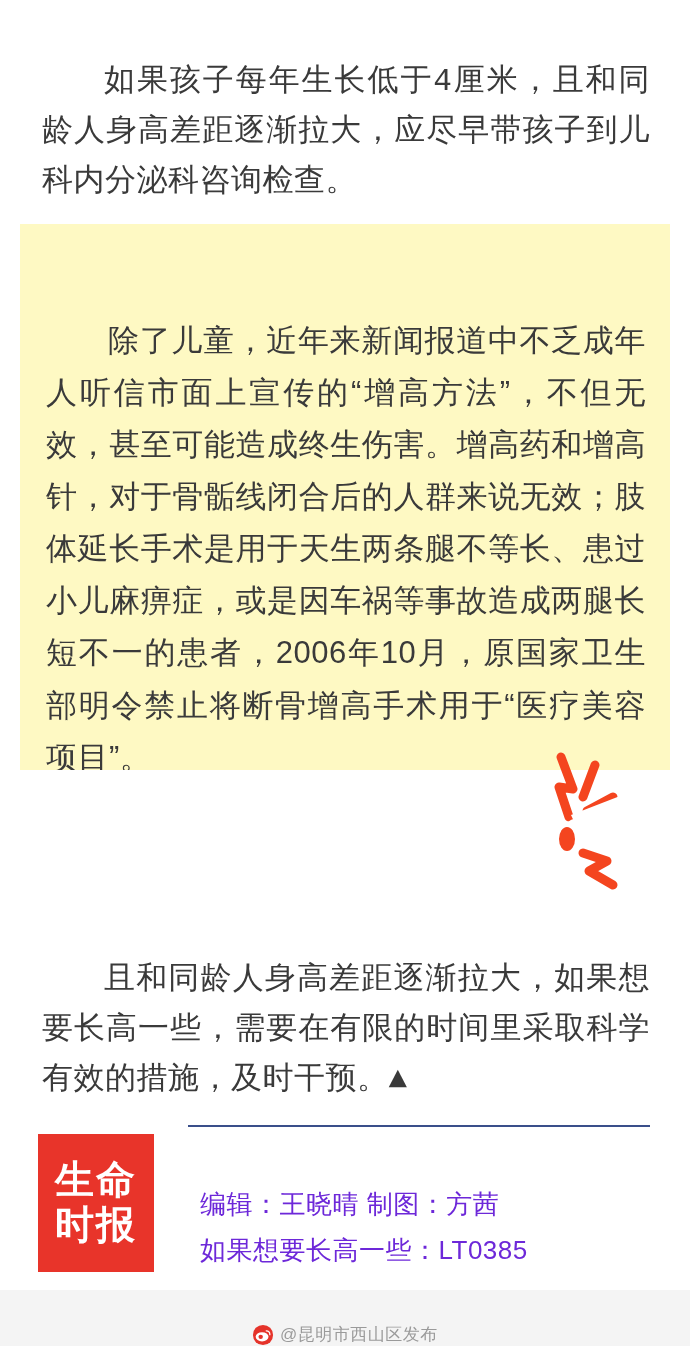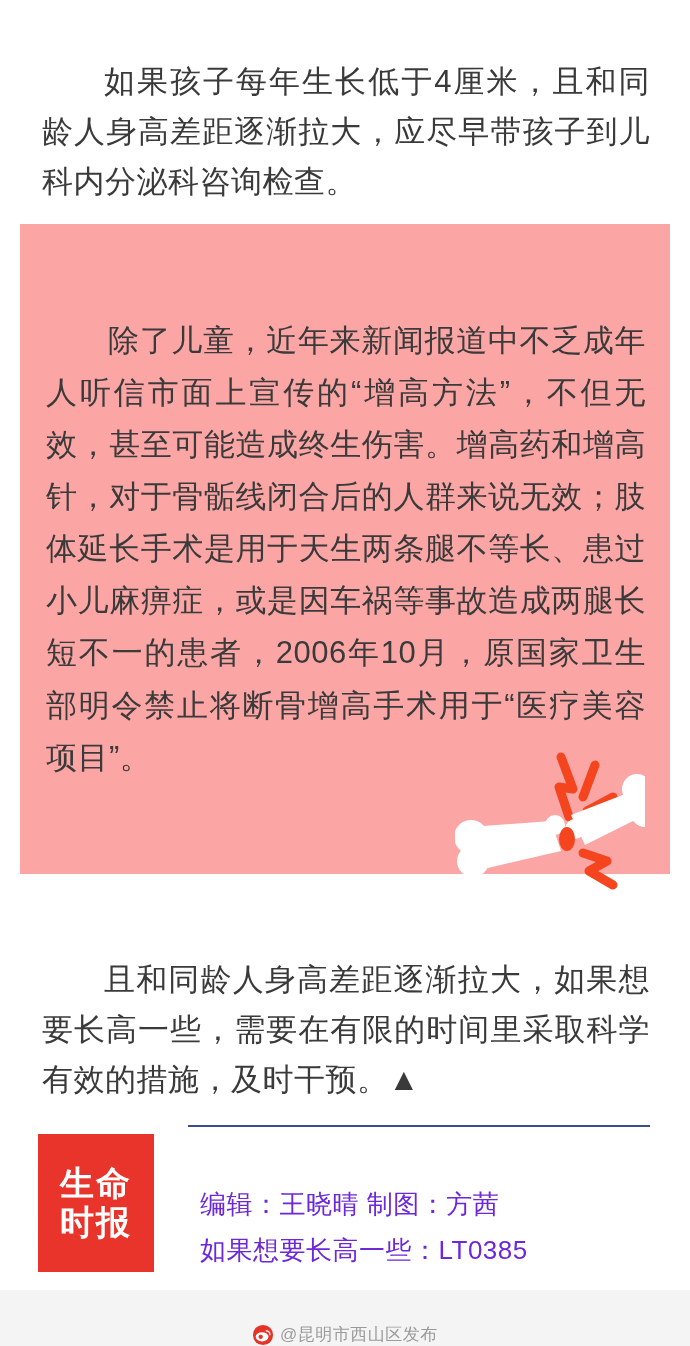--- a/index.html
+++ b/index.html
@@ -23,37 +23,38 @@
   }
 
   
   .para {
     color: #3a3a3a;
     font-size: 31px;
     line-height: 1.62;
     letter-spacing: 0.5px;
     text-align: justify;
     text-justify: inter-character;
+    font-family: Liberation Mono, monospace;
   }
   .intro {
     position: absolute;
     left: 42px;
     top: 26px;
     width: 608px;
     text-indent: 62px;
   }
 
   
   .pink-block {
     position: absolute;
     left: 20px;
     top: 224px;
     width: 650px;
-    height: 650px;
-    background: #fca5a5;
+    height: 546px;
+    background: #fef9c3;
     overflow: hidden;
   }
   .pink-text {
     position: absolute;
     left: 26px;
     top: 60px;
     width: 600px;
     text-indent: 62px;
     color: #3a3a3a;
     font-size: 31px;
@@ -97,21 +98,21 @@
     top: 1134px;
     width: 116px;
     height: 138px;
     background: #e8342a;
     display: flex;
     align-items: center;
     justify-content: center;
   }
   .logo-inner {
     color: #ffffff;
-    font-size: 34px;
+    font-size: 39px;
     font-weight: bold;
     line-height: 1.15;
     letter-spacing: 2px;
     text-align: center;
     width: 90px;
     font-family: "DejaVu Sans", sans-serif;
   }
   .credits {
     position: absolute;
     left: 200px;

